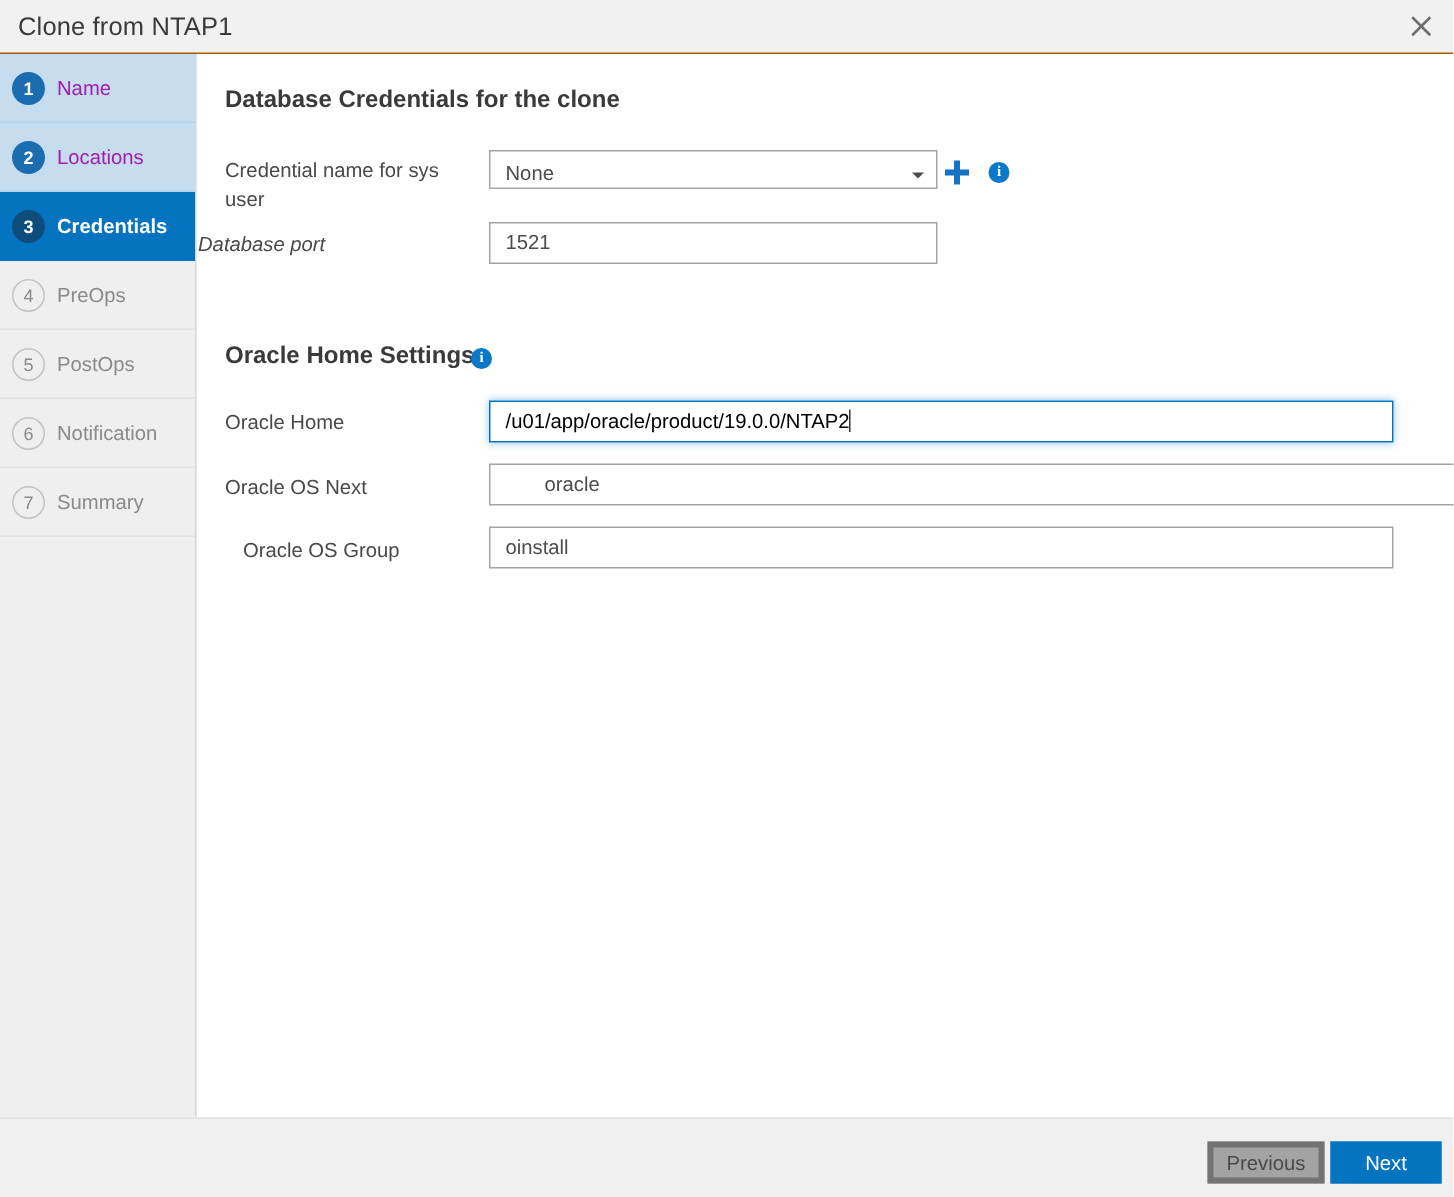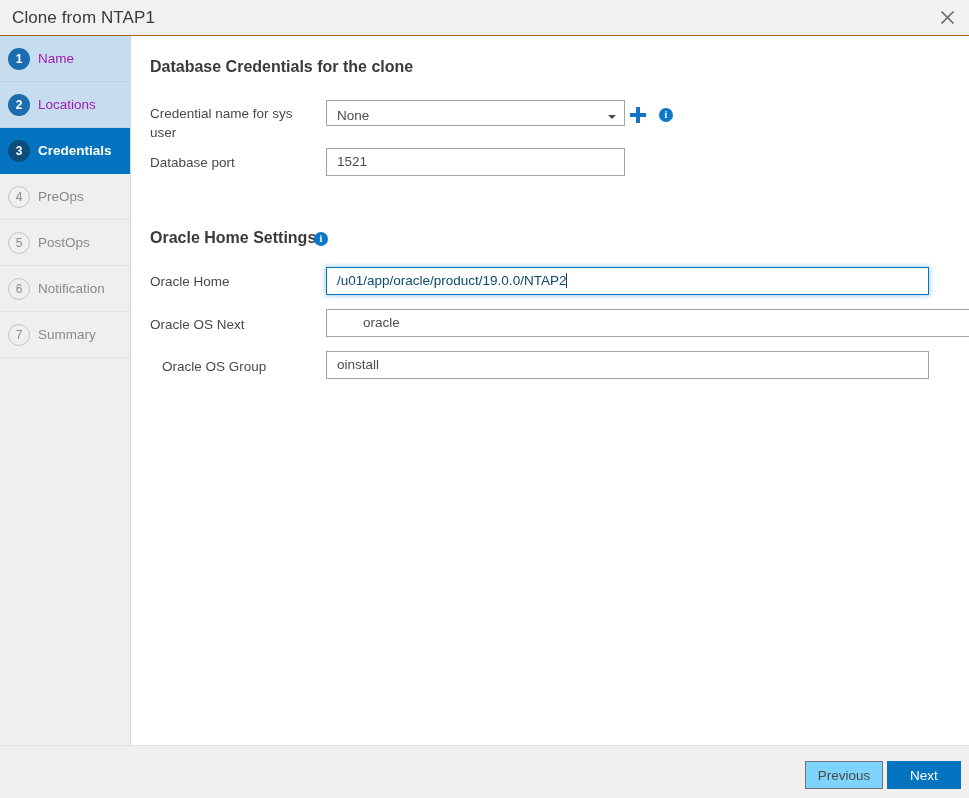--- a/index.html
+++ b/index.html
@@ -194,21 +194,21 @@
     color: #4d4d4d;
     padding: 0 10px;
     line-height: 26px;
     outline: none;
     white-space: nowrap;
     overflow: hidden;
   }
   .text-field.focused {
     border: 1px solid #0473c0;
     box-shadow: 0 0 5px 1px rgba(4,115,192,0.35);
-    color: #0c4a6e;
+    color: #000000;
   }
 
   .caret {
     display: inline-block;
     width: 1px;
     height: 15px;
     background: #333333;
     vertical-align: -3px;
     margin-left: 0px;
   }
@@ -282,22 +282,22 @@
     font-family: "Liberation Sans", sans-serif;
     font-size: 13.5px;
     cursor: pointer;
     display: flex;
     align-items: center;
     justify-content: center;
   }
   #previous-button {
     right: 86px;
     width: 78px;
-    background: #7dd3fc;
-    border: 1px solid #737373;
+    background: #a3a3a3;
+    border: 4px solid #737373;
     color: #4a4a4a;
     text-align: center;
   }
   #next-button {
     right: 8px;
     width: 74px;
     background: #0473c0;
     border: 1px solid #0473c0;
     color: #ffffff;
   }
@@ -362,21 +362,21 @@
 
   <div id="sys-credential-select">
     <div id="sys-credential-value">None</div>
     <div id="sys-credential-chevron"></div>
   </div>
 
   <div id="add-credential-button"></div>
 
   <div class="info-icon" id="sys-credential-info-icon">i</div>
 
-  <div class="field-label" style="left:18px; top:117px;">Database port</div>
+  <div class="field-label" style="left:0; top:117px;font-style:italic;">Database port</div>
 
   <div class="text-field" id="database-port-field" style="left:194px; top:112px; width:299px;" title="Database port">1521</div>
 
   <div class="section-heading" id="heading-oracle-home">Oracle Home Settings</div>
 
   <div class="info-icon" id="oracle-home-info-icon">i</div>
 
   <div class="field-label" style="left:18px; top:236px;">Oracle Home</div>
 
   <div class="text-field focused" id="oracle-home-field" style="left:194px; top:231px; width:603px;" title="Oracle Home"><span id="oracle-home-text">/u01/app/oracle/product/19.0.0/NTAP2</span><span class="caret"></span></div>

